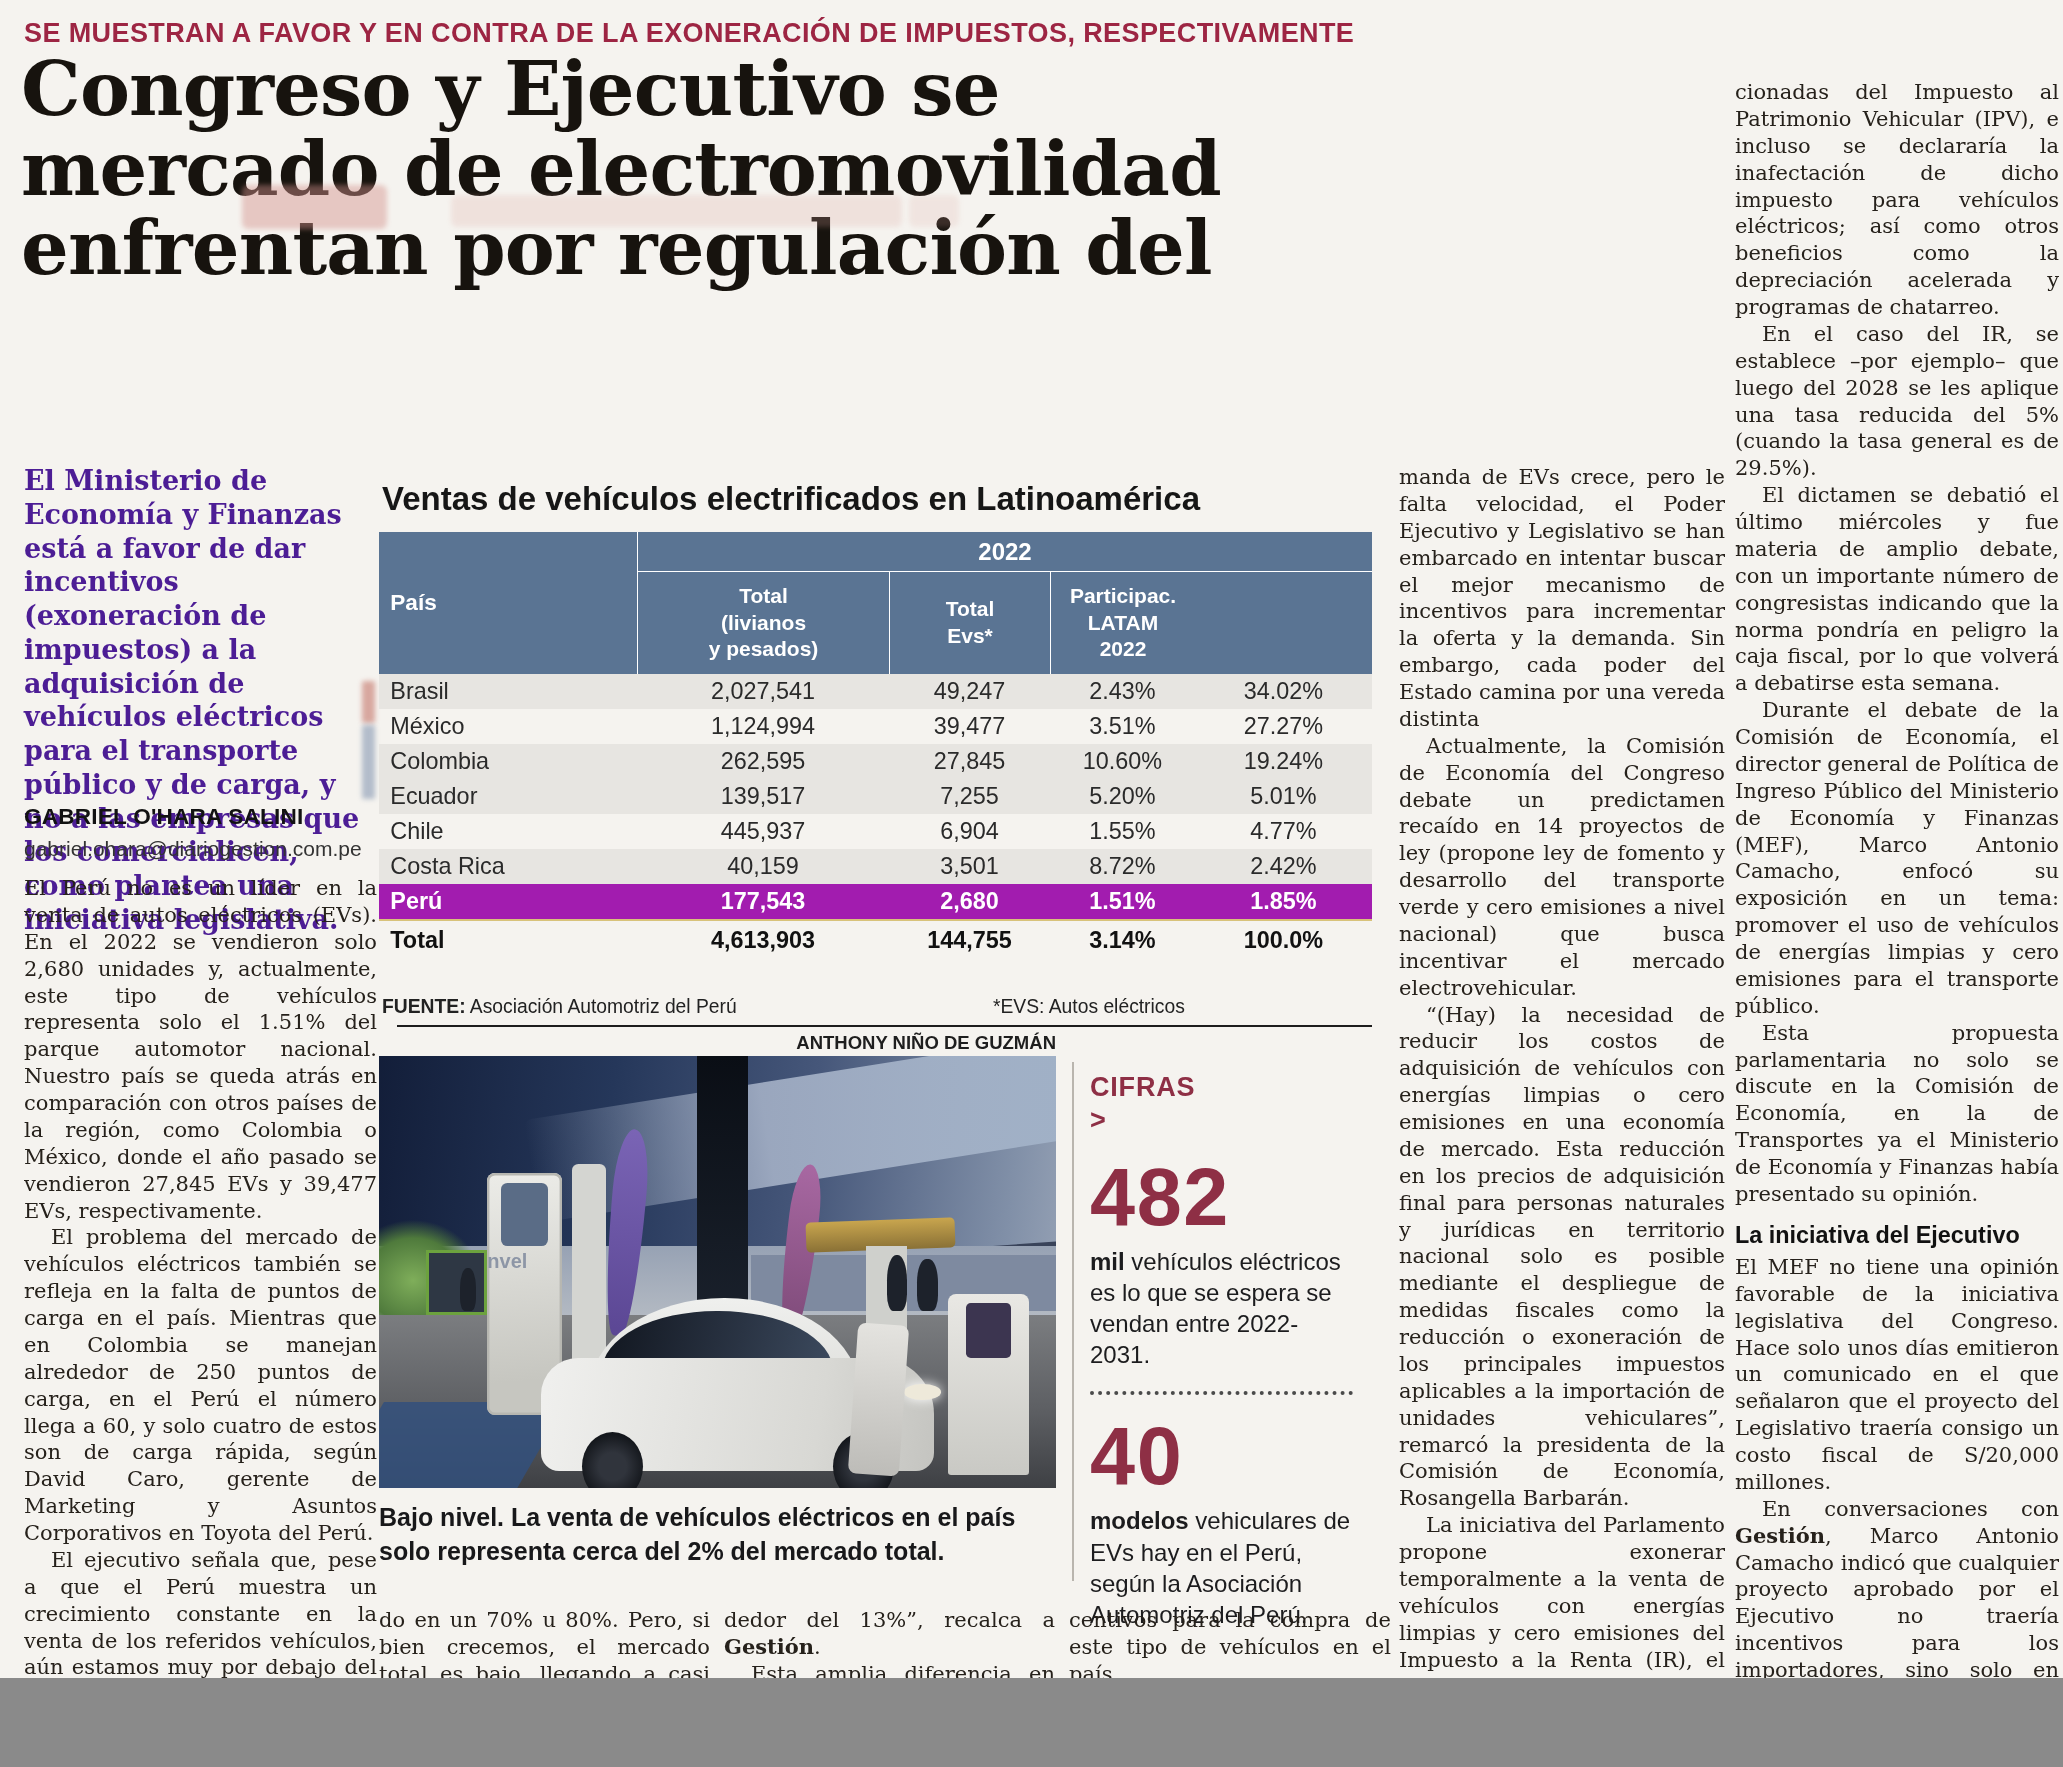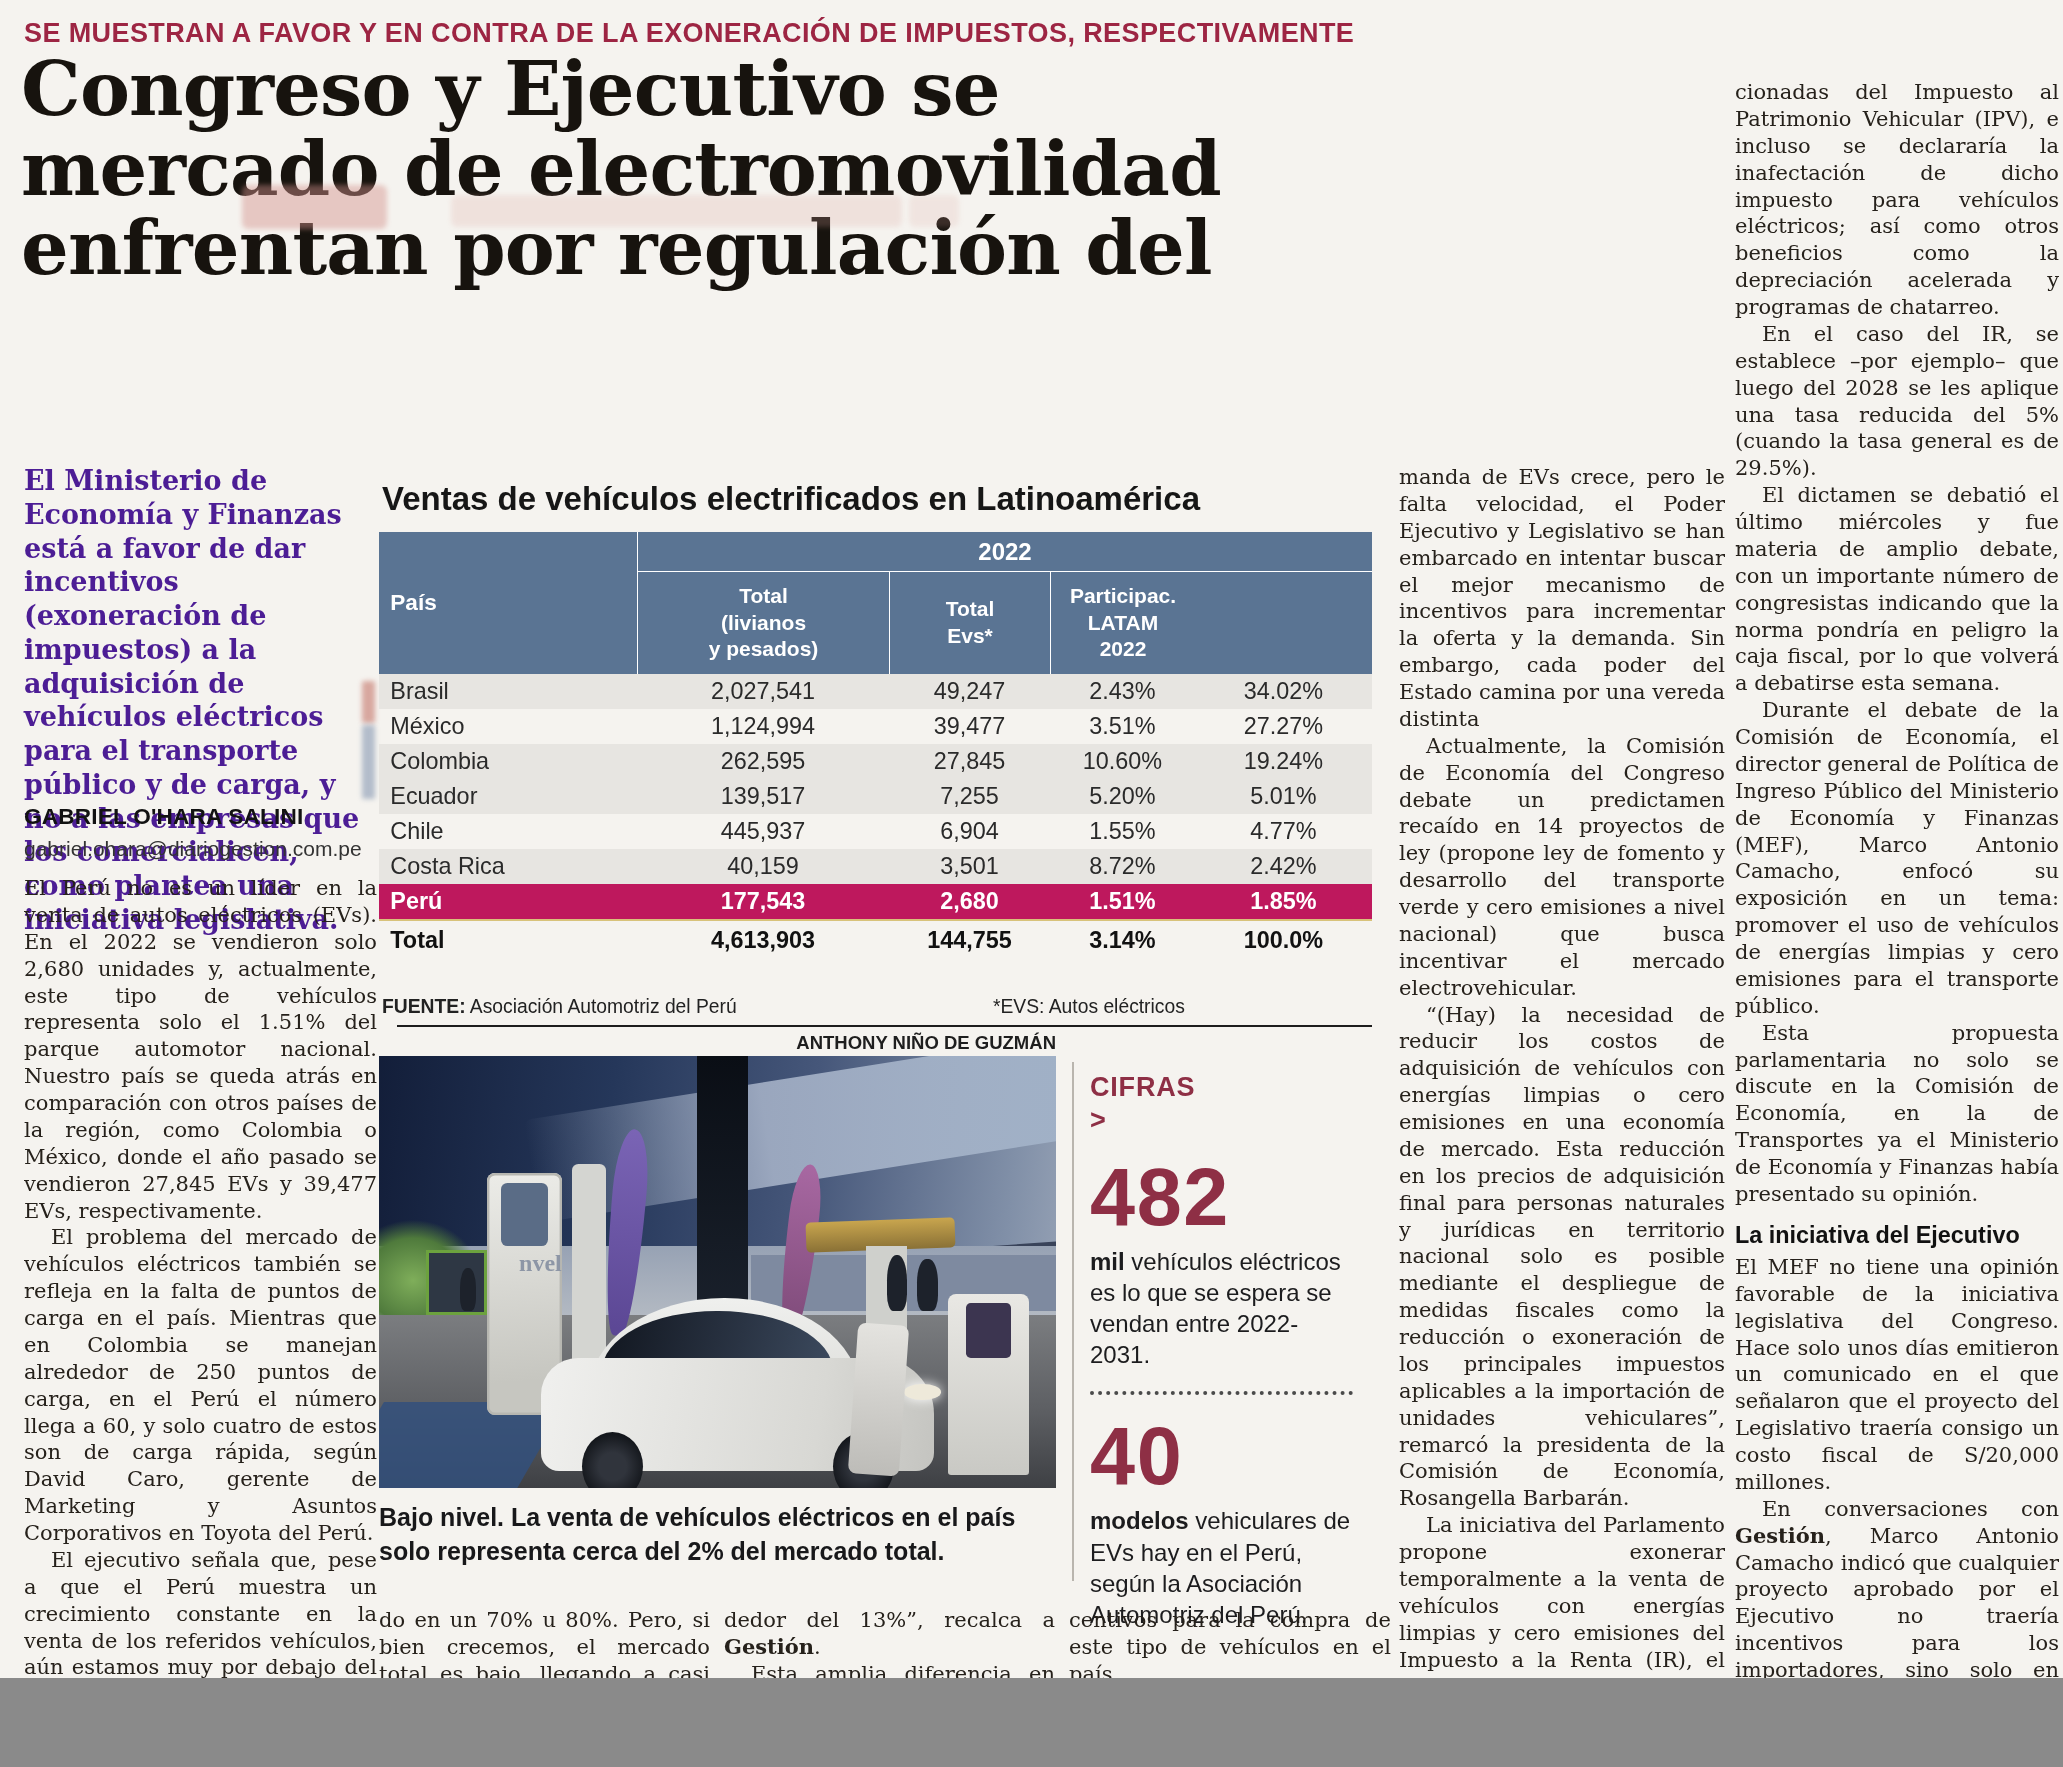--- a/index.html
+++ b/index.html
@@ -76,21 +76,21 @@
             font-weight:bold; font-size:24px;
             border-left:1.6px solid #fff; border-bottom:1.6px solid #fff; }
   .t-h { display:flex; align-items:center; justify-content:center; text-align:center;
          font-weight:bold; font-size:21px; line-height:1.28; white-space:pre-line;
          border-left:1.6px solid #fff; }
   .t-row { display:grid; grid-template-columns:258px 252px 161px 145px 177px;
            height:35px; align-items:center; font-size:23.4px; color:#2a2a2a; }
   .t-row .c0 { padding-left:11.3px; }
   .t-row .c  { text-align:center; }
   .stripe { background:#e7e5e1; }
-  .peru   { background:#be185d; color:#fff; font-weight:bold; height:37px;
+  .peru   { background:#a21caf; color:#fff; font-weight:bold; height:37px;
             border-bottom:2.4px solid #d8c27a; }
   .totalr { font-weight:bold; color:#111; height:39px; }
   .t-foot { position:absolute; left:382px; top:996px; width:990px;
             font-family:"Liberation Sans",sans-serif; font-size:19.3px; color:#222; }
   .t-note { position:absolute; left:611px; top:0; }
   .t-rule { position:absolute; left:397px; top:1025px; width:975px; height:2.4px; background:#1d1d1d; }
   
   .credit {
     position:absolute; left:379px; top:1032px; width:677px; text-align:right;
     font-family:"Liberation Sans",sans-serif; font-weight:bold; font-size:18.5px; color:#1e1e1e;
@@ -112,22 +112,22 @@
     background:linear-gradient(#7b7d80 0%,#5d5f63 55%,#3e4044 100%); }
   .ph-floor-blue { left:-3%; top:80%; width:27%; height:20%; background:#32507d;
     transform:skewX(-30deg); opacity:.85; }
   .ph-column { left:47%; top:0; width:7.5%; height:62%;
     background:linear-gradient(#0a0e15,#1a212c); }
   .ph-pillar { left:16%; top:27%; width:11%; height:56%; border-radius:8px;
     background:linear-gradient(175deg,#ecece8,#c6c6c0 85%);
     box-shadow:inset 0 0 0 2.4px #b7b7b1; }
   .ph-pillar-car { position:relative; margin:14% auto 6%; width:64%; height:26%;
     background:#5a6c86; border-radius:6.4px; }
-  .ph-pillar-label { text-align:right; font-family:Liberation Serif, serif;
-    font-weight:bold; font-size:24px; color:#8d96a6; }
+  .ph-pillar-label { text-align:left; font-family:Liberation Sans, sans-serif;
+    font-weight:bold; font-size:20px; color:#8d96a6; }
   .ph-pillar2 { left:28.5%; top:25%; width:5%; height:50%; background:#d4d5d1; border-radius:6.4px; }
   .ph-flag1 { left:34%; top:17%; width:5%; height:48%; transform:rotate(5deg);
     background:linear-gradient(#7a64b5,#5b4794);
     border-radius:50% 50% 40% 40% / 30% 30% 70% 70%; }
   .ph-flag2 { left:60%; top:25%; width:4.5%; height:40%; transform:rotate(7deg);
     background:linear-gradient(#a868a2,#7d4a78);
     border-radius:50% 50% 40% 40% / 30% 30% 70% 70%; }
   .ph-canopy { left:63%; top:38%; width:22%; height:7%; transform:rotate(-2deg);
     background:linear-gradient(#c8a54e,#8a7136); border-radius:4.8px; }
   .ph-cpillar { left:72%; top:44%; width:6%; height:26%; background:#cfd0cc; }

